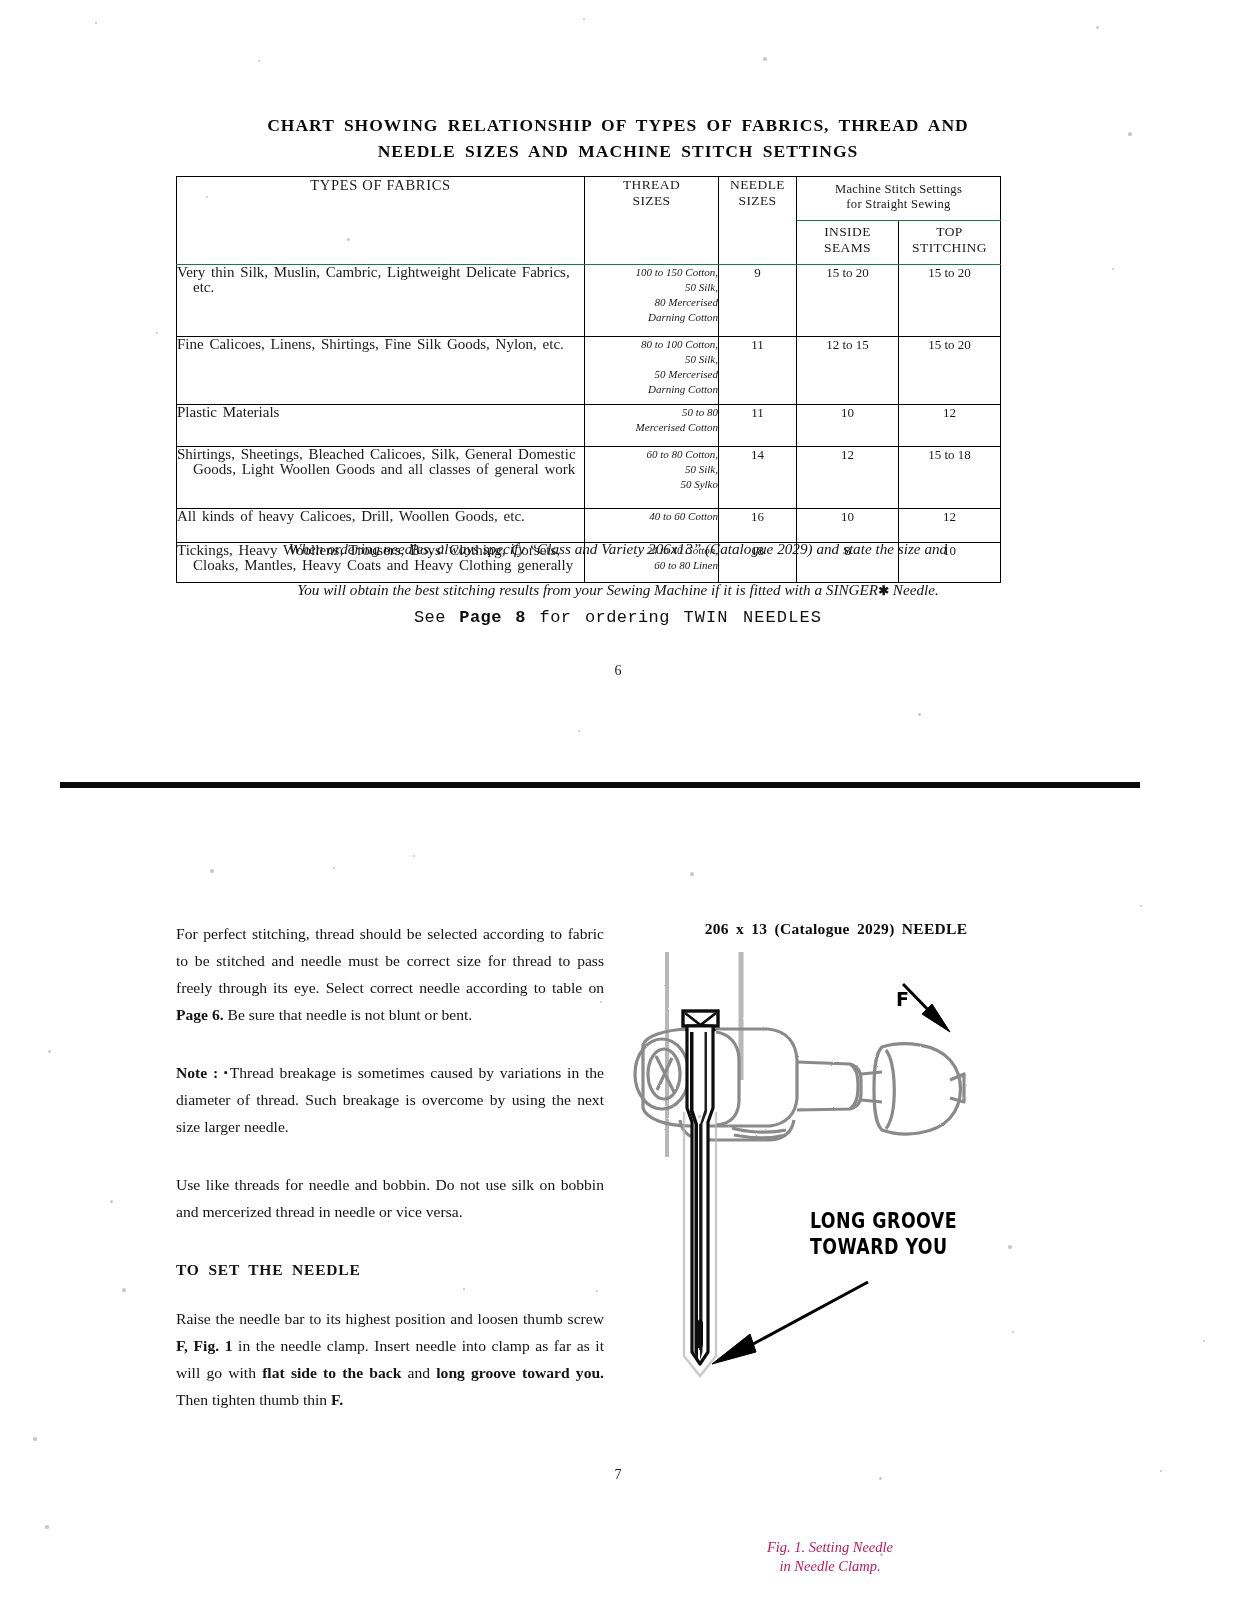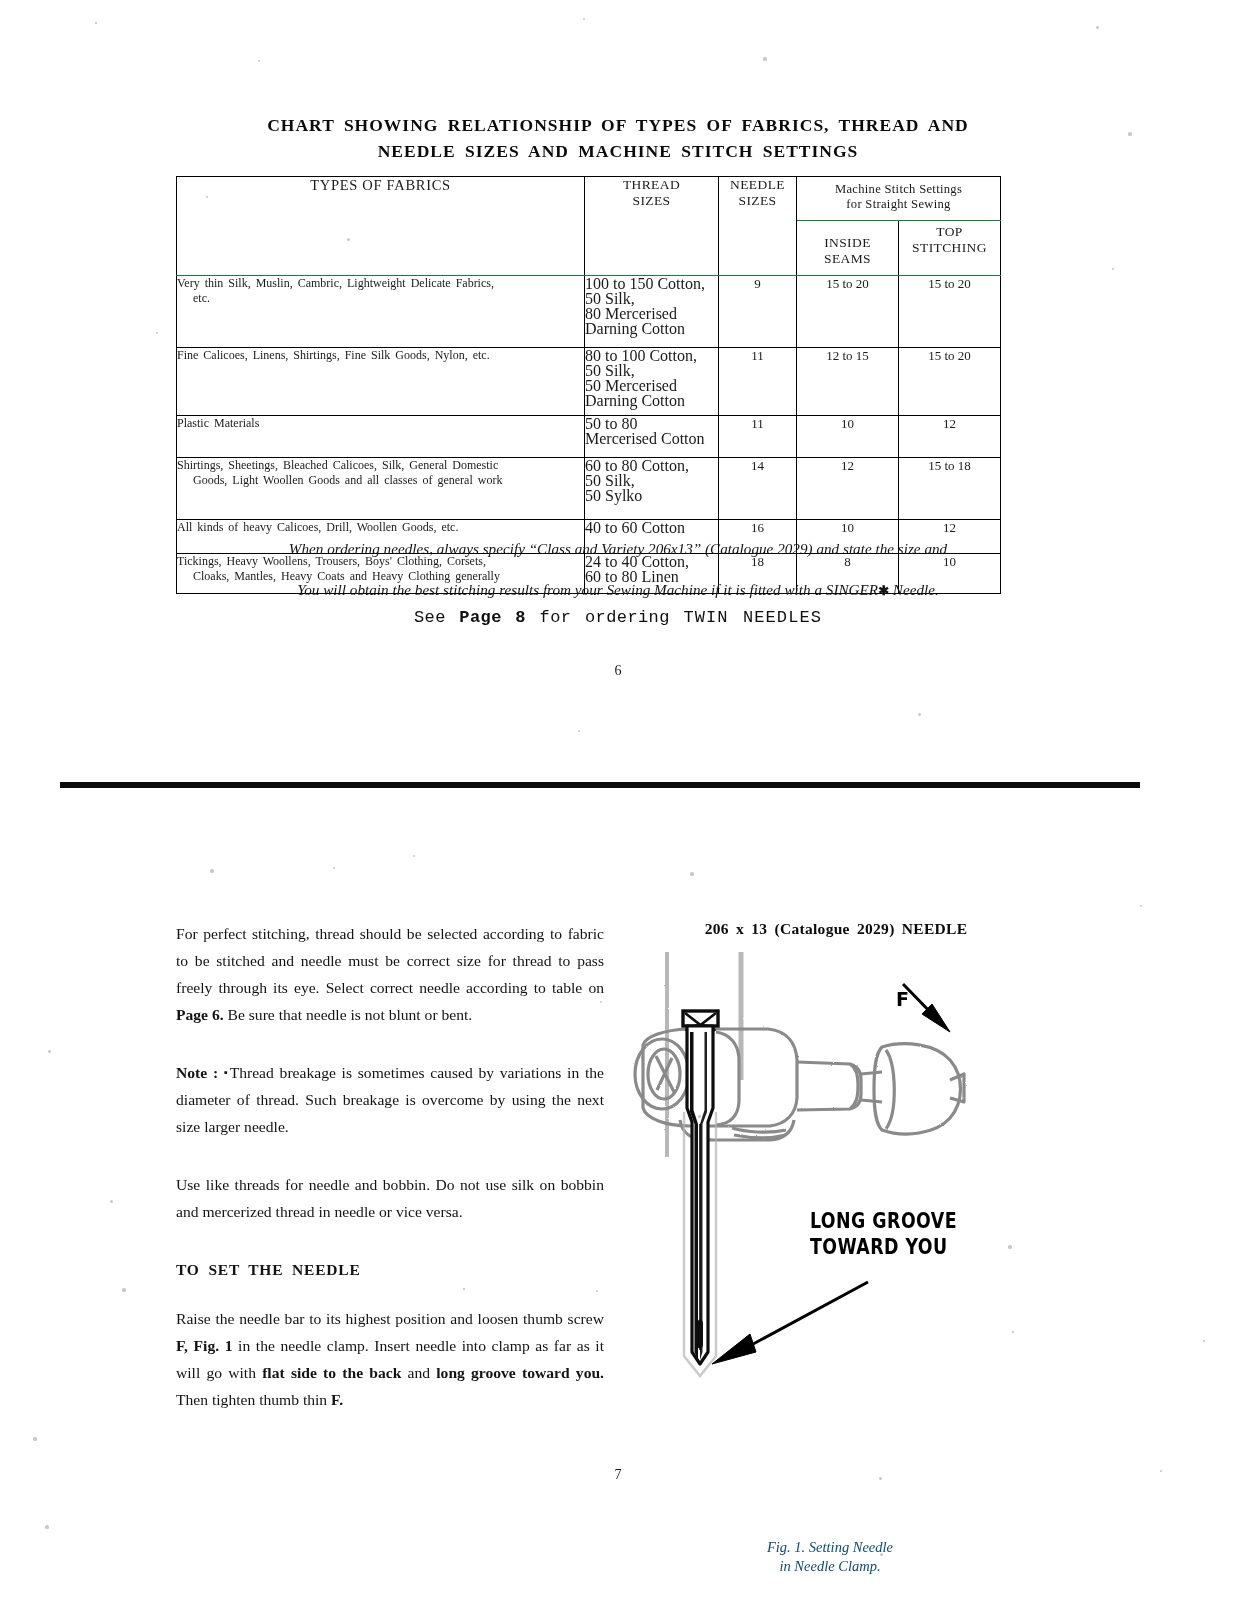--- a/index.html
+++ b/index.html
@@ -61,30 +61,31 @@
   .th-smallcap {
     font-size: 12.6px;
     line-height: 15px;
     letter-spacing: .3px;
   }
 
   .cell-fabric {
     padding: 7px 10px 7px 9px;
     text-align: justify;
     text-align-last: left;
-    font-size: 12px;
+    font-size: 15px;
     line-height: 15px;
     word-spacing: 2px;
   }
   .cell-fabric .ind { display: block; padding-left: 16px; }
   .cell-center {
-    text-align: left;
+    text-align: right;
     padding-top: 7px;
-    font-size: 16px;
+    font-size: 11px;
     line-height: 15px;
+    font-style: italic;
   }
   .cell-num {
     text-align: center;
     padding-top: 7px;
     font-size: 13px;
   }
 
   
   .note-block {
     position: absolute;
@@ -192,21 +193,21 @@
     left: 0; top: 32px;
   }
   .fig-caption {
     position: absolute;
     left: 30px; top: 618px;
     width: 360px;
     text-align: center;
     font-style: italic;
     font-size: 14.5px;
     line-height: 19px;
-    color: #0c4a6e;
+    color: #be185d;
   }
   .label-f {
     position: absolute;
     left: 276px; top: 68px;
     font-family: "DejaVu Sans", "Liberation Sans", sans-serif;
     font-weight: bold;
     font-size: 19px;
     color: #000;
   }
   .label-groove {
@@ -252,21 +253,21 @@
         <th rowspan="2" class="th-sub">
           <div>NEEDLE</div>
           <div>SIZES</div>
         </th>
         <th colspan="2" class="th-smallcap" style="height:38px; padding:5px 4px 0;">
           <div>Machine Stitch Settings</div>
           <div>for Straight Sewing</div>
         </th>
       </tr>
       <tr>
-        <th class="th-sub" style="height:40px; padding-top:14px;">
+        <th class="th-sub" style="height:40px; padding-top:3px;">
           <div>INSIDE</div>
           <div>SEAMS</div>
         </th>
         <th class="th-sub" style="padding-top:3px;">
           <div>TOP</div>
           <div>STITCHING</div>
         </th>
       </tr>
     </thead>
     <tbody id="table-body">

